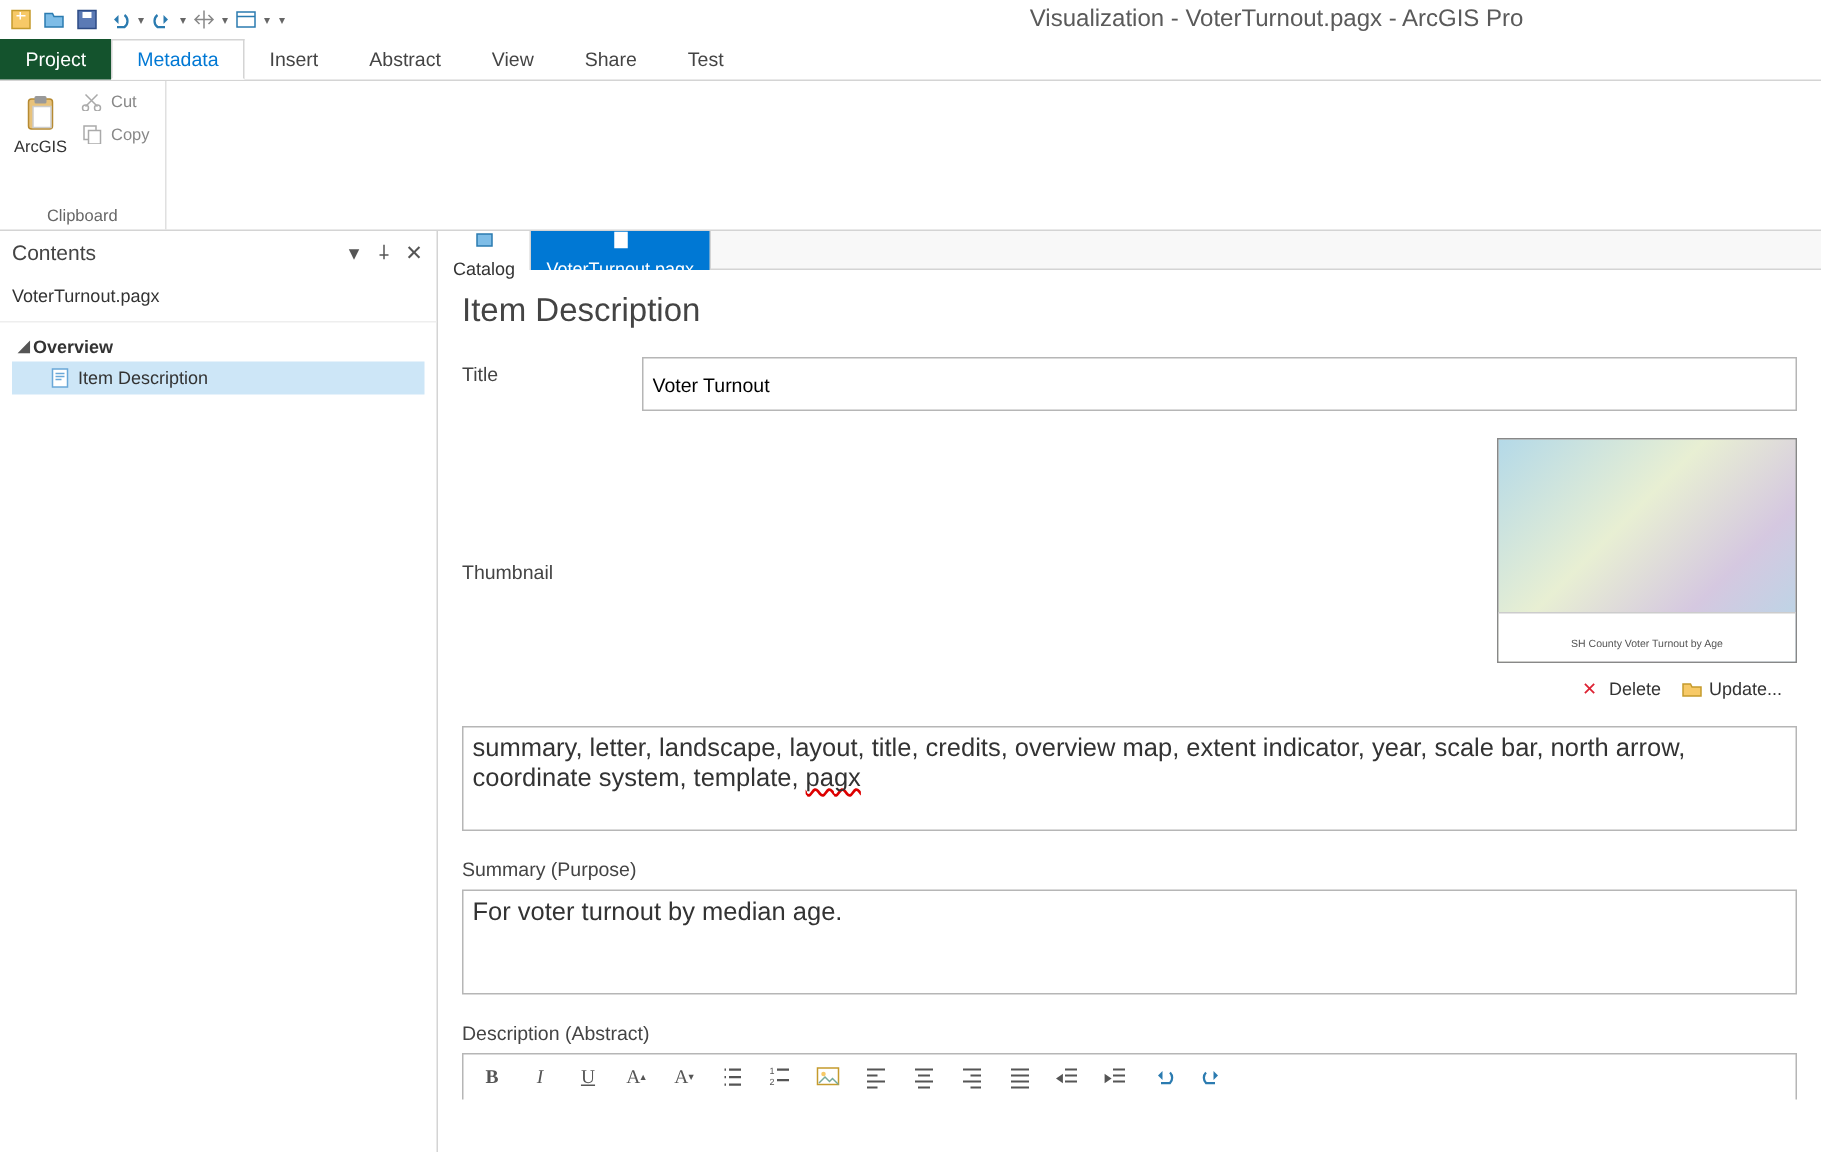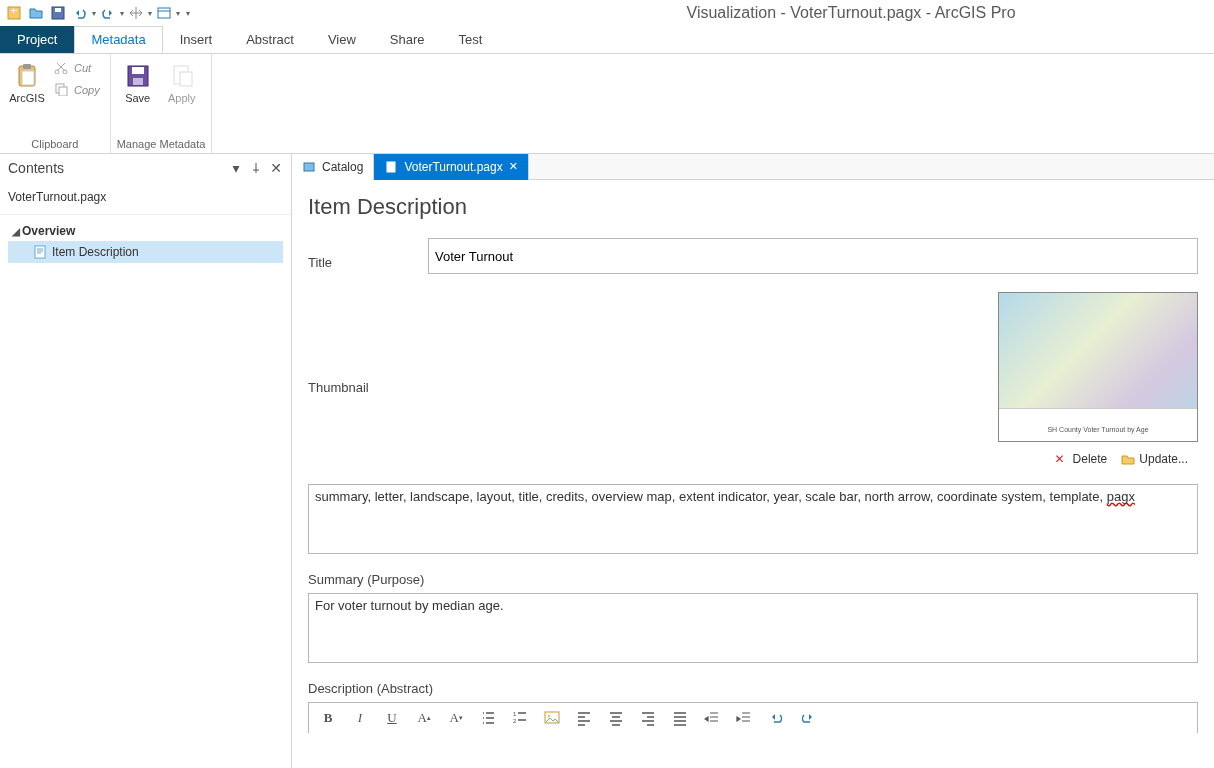--- a/index.html
+++ b/index.html
@@ -6,64 +6,64 @@
 body { background: #fff; width: 1214px; height: 768px; overflow: hidden; font-size: 12px; color: #333; }
 
 
 .qat { height: 26px; background: #fff; display: flex; align-items: center; padding: 0 4px; gap: 2px; }
 .qat .title-text { flex: 1; text-align: center; color: #5a5a5a; font-size: 16px; padding-left: 300px; }
 .qat-btn { display: inline-flex; align-items: center; justify-content: center; width: 20px; height: 20px; cursor: pointer; }
 
 
 .ribbon-tabs { height: 28px; display: flex; align-items: stretch; border-bottom: 1px solid #d4d4d4; }
 .rtab { padding: 0 16px; display: flex; align-items: center; font-size: 13px; color: #444; cursor: pointer; border: 1px solid transparent; }
-.rtab.active-project { background: #0c4a6e; color: #fff; }
+.rtab.active-project { background: #14532d; color: #fff; }
 .rtab.active-meta { color: #0078d4; border: 1px solid #d4d4d4; border-bottom: 1px solid #fff; background: #fff; }
 
 
 .ribbon { height: 100px; display: flex; align-items: stretch; background: #fff; border-bottom: 1px solid #d4d4d4; }
 .rgroup { border-right: 1px solid #e0e0e0; display: flex; flex-direction: column; padding: 4px 6px 0; }
 .rgroup-row { display: flex; align-items: flex-start; gap: 2px; flex: 1; }
 .rgroup-label { text-align: center; font-size: 11px; color: #666; padding: 3px 0; }
 .rbtn-big { display: flex; flex-direction: column; align-items: center; width: 42px; padding: 2px; cursor: pointer; font-size: 11px; }
 .rbtn-big .icon-big { width: 32px; height: 32px; display: flex; align-items: center; justify-content: center; }
-.rbtn-small { display: flex; align-items: center; gap: 4px; padding: 2px 4px; cursor: pointer; font-size: 11px; color: #888; font-style: italic; }
+.rbtn-small { display: flex; align-items: center; gap: 4px; padding: 2px 4px; cursor: pointer; font-size: 11px; color: #888; }
 .rbtn-small .icon-sm { width: 16px; height: 16px; }
 .rbtn-column { display: flex; flex-direction: column; gap: 2px; }
 
 
 .main { display: flex; height: calc(768px - 154px); }
 .contents-pane { width: 292px; border-right: 1px solid #d4d4d4; display: flex; flex-direction: column; background: #fff; }
 .pane-header { display: flex; align-items: center; padding: 6px 8px; font-size: 14px; color: #444; }
 .pane-header .spacer { flex: 1; }
 .pane-header .ctrl { width: 14px; height: 14px; margin-left: 6px; cursor: pointer; color: #555; display:flex; align-items:center; justify-content:center;}
 .pane-subhead { padding: 8px 8px 10px; font-size: 12px; color: #333; border-bottom:1px solid #eee;}
 .tree { padding: 6px 8px; }
 .tree-item { display: flex; align-items: center; padding: 3px 2px; cursor: pointer; }
 .tree-item.l1 { font-weight: 600; }
 .tree-item.l2 { padding-left: 24px; background: #cde6f7; }
 .tree-arrow { width: 12px; display: inline-flex; justify-content: center; font-size: 10px; color: #555; }
 .tree-icon { width: 16px; height: 16px; margin-right: 4px; display:inline-flex; align-items:center; justify-content:center; }
 
 
 .view-area { flex: 1; display: flex; flex-direction: column; overflow: hidden; }
 .view-tabs { display: flex; align-items: center; background: #f8f8f8; border-bottom: 1px solid #d4d4d4; height: 26px; }
-.vtab { display: flex; align-items: center; height: 26px; padding: 0 10px; gap: 6px; font-size: 12px; cursor: pointer; border-right: 1px solid #d4d4d4; }
+.vtab { display: flex; align-items: center; height: 26px; padding: 0 10px; gap: 6px; font-size: 12px; cursor: pointer; border-right: 1px solid #d4d4d4; flex-direction: column; }
 .vtab.inactive { background: #fff; color: #333; }
 .vtab.active { background: #0078d4; color: #fff; }
 .vtab .close-x { font-size: 11px; cursor: pointer; }
 .vtab-icon { width: 14px; height: 14px; display:inline-flex; align-items:center; justify-content:center;}
 
 
 .form-body { padding: 14px 16px 0 16px; overflow-y: auto; flex: 1; }
 .form-title { font-size: 22px; color: #444; margin-bottom: 18px; }
 .field-row { display: flex; align-items: flex-start; margin-bottom: 18px; }
-.field-label { width: 120px; padding-top: 4px; font-size: 13px; color: #444; margin-top: 13px; }
+.field-label { width: 120px; padding-top: 4px; font-size: 13px; color: #444; }
 .field-input { flex: 1; border: 1px solid #b6b6b6; padding: 4px 6px; font-size: 13px; height: 36px; }
-.field-textarea { flex: 1; border: 1px solid #b6b6b6; padding: 4px 6px; font-size: 13px; min-height: 70px; resize: none; font-family: inherit; }
+.field-textarea { flex: 1; border: 1px solid #b6b6b6; padding: 4px 6px; font-size: 17px; min-height: 70px; resize: none; font-family: inherit; }
 .thumb-area { flex: 1; display: flex; flex-direction: column; align-items: flex-end; }
 .thumb-box { width: 200px; height: 150px; border: 1px solid #888; background: linear-gradient(135deg,#b4d9e8 0%, #e8efd3 40%, #d5c8e0 70%, #b4d9e8 100%); position: relative; overflow:hidden;}
 .thumb-box::after{content:""; position:absolute; left:0;right:0;bottom:0;height:32px;background:#fff;border-top:1px solid #ccc;}
 .thumb-caption{position:absolute;bottom:8px;left:35px;right:35px;font-size:7px;text-align:center;color:#555;z-index:2;}
 .thumb-actions { display: flex; gap: 14px; margin-top: 10px; padding-right:10px;}
 .link-btn { display: inline-flex; align-items: center; gap: 4px; color: #333; cursor: pointer; font-size: 12px; }
 .link-btn .li-icon { width: 14px; height: 14px; display:inline-flex; }
 .section-label { font-size: 13px; color: #444; margin-bottom: 6px; }
 .redwavy { text-decoration: underline wavy #d00; text-decoration-skip-ink: none; }
 
@@ -160,44 +160,20 @@
         <div class="rbtn-small">
           <span class="icon-sm"><svg width="14" height="14">
                 <rect x="2" y="2" width="8" height="9" fill="#fff" stroke="#aaa"></rect>
                 <rect x="5" y="5" width="8" height="9" fill="#fff" stroke="#aaa"></rect>
               </svg></span>
           <span>Copy</span>
         </div>
       </div>
     </div>
     <div class="rgroup-label">Clipboard</div>
-  </div>
-  <div class="rgroup">
-    <div class="rgroup-row">
-      <div class="rbtn-big">
-        <span class="icon-big">
-            <svg width="28" height="28">
-              <rect x="4" y="4" width="20" height="20" fill="#6b4fa0" stroke="#3d2a66"></rect>
-              <rect x="8" y="5" width="12" height="7" fill="#fff"></rect>
-              <rect x="9" y="16" width="10" height="7" fill="#c8b8e0"></rect>
-            </svg>
-          </span>
-        <span>Save</span>
-      </div>
-      <div class="rbtn-big" style="opacity:.5">
-        <span class="icon-big">
-            <svg width="28" height="28">
-              <rect x="6" y="4" width="14" height="18" fill="#fff" stroke="#bbb"></rect>
-              <rect x="12" y="10" width="12" height="14" fill="#fff" stroke="#bbb"></rect>
-            </svg>
-          </span>
-        <span>Apply</span>
-      </div>
-    </div>
-    <div class="rgroup-label">Manage Metadata</div>
   </div>
 </div>
 
 <div class="main">
 
   <div class="contents-pane">
     <div class="pane-header">
       <span>Contents</span>
       <span class="spacer"></span>
       <span class="ctrl">▾</span>

